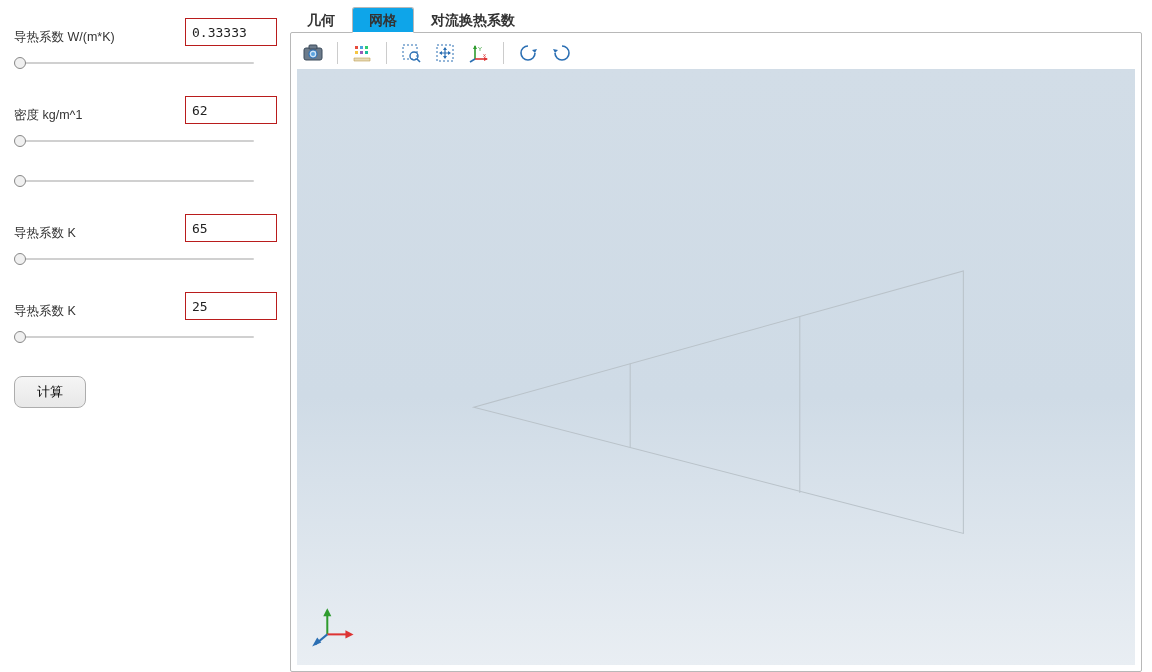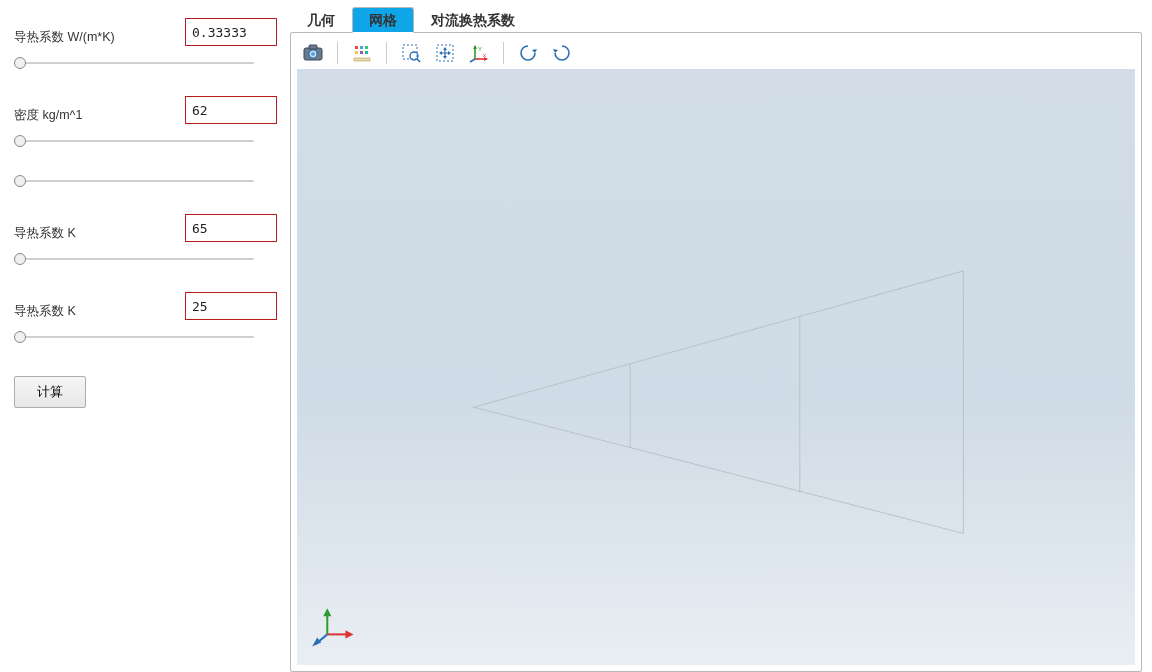--- a/index.html
+++ b/index.html
@@ -69,21 +69,21 @@
   background: #f0f0f0;
   border: 1px solid #888;
 }
 .calc-btn {
   margin-top: 6px;
   padding: 6px 22px;
   font-size: 13px;
   border: 1px solid #adadad;
   background: linear-gradient(#f5f5f5,#e8e8e8);
   cursor: pointer;
-  border-radius: 2px;
+  border-radius: 8px;
 }
 
 .viewer-area {
   flex: 1;
   padding: 6px 10px 10px 0;
   display: flex;
   flex-direction: column;
 }
 .tabs {
   display: flex;

